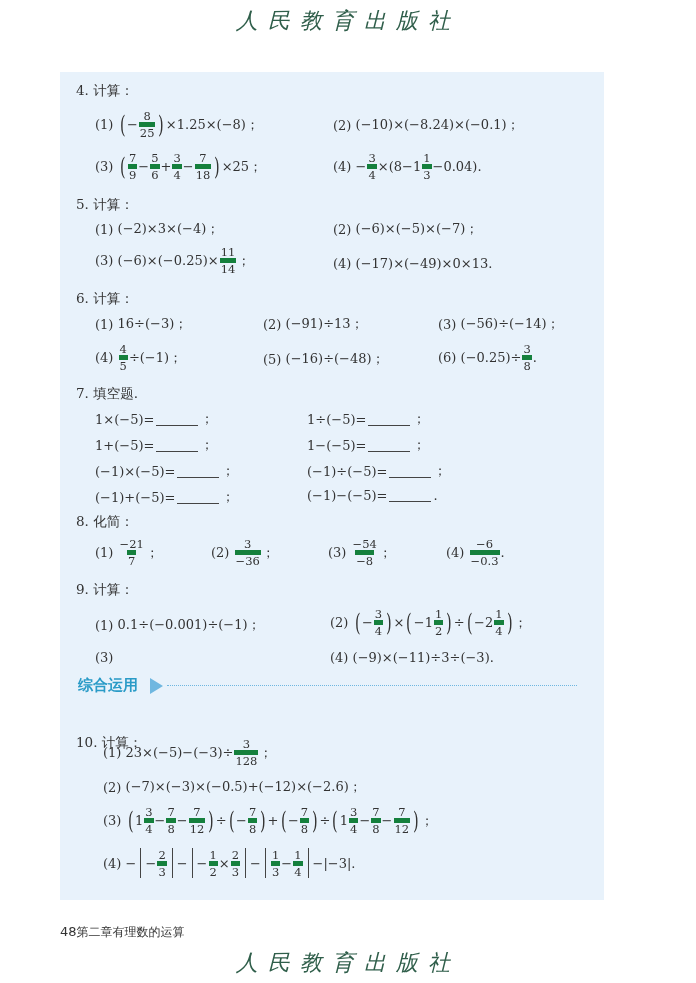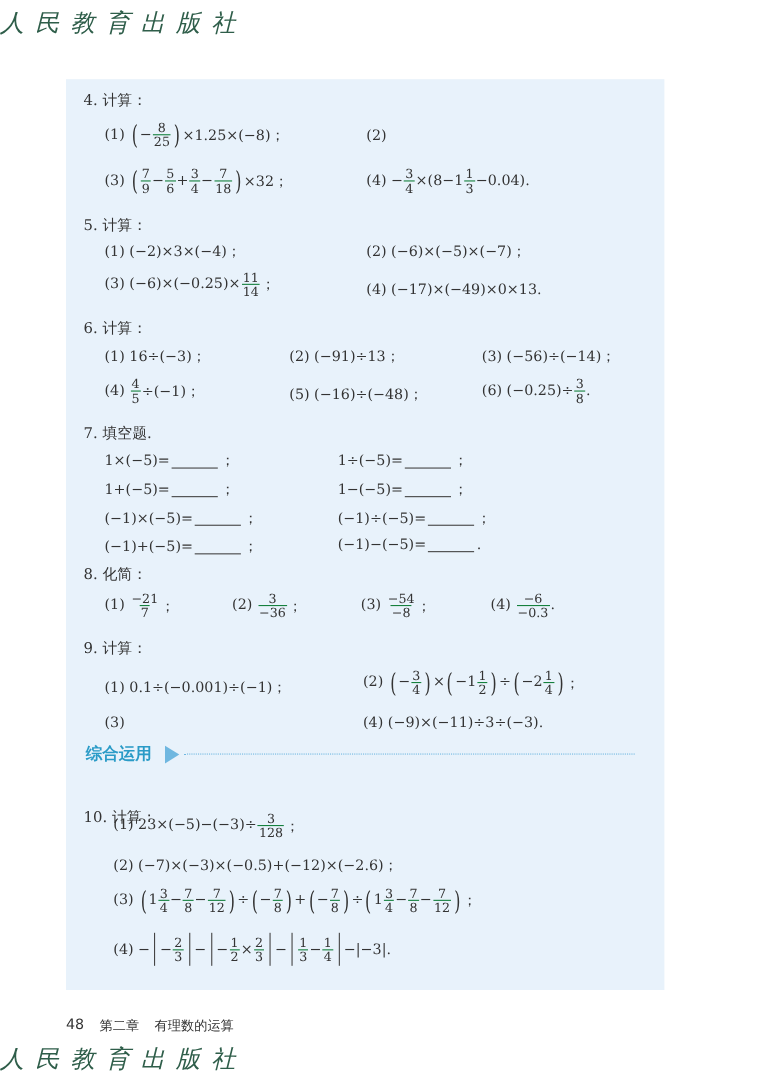--- a/index.html
+++ b/index.html
@@ -1,40 +1,40 @@
 <!DOCTYPE html>
 <html><head>
 <meta charset="utf-8">
 <style>
   html, body { margin:0; padding:0; background:#ffffff; }
   body { width:696px; height:983px; position:relative; overflow:hidden;
          font-family:"DejaVu Serif", "Liberation Serif", serif; color:#333; }
-  .brand { position:absolute; left:0; width:696px; text-align:left;
+  .brand { position:absolute; left:0; width:696px; text-align:center;
            font-family:"DejaVu Serif", serif; font-style:italic;
            color:#2f5e4a; font-size:22px; letter-spacing:10px; }
   .brand.top { top:6px; }
   .brand.bottom { top:948px; }
   .panel { position:absolute; left:60px; top:72px; width:544px; height:828px;
            background:#e8f2fb; }
   .q { position:absolute; left:76px; font-size:13.5px; color:#333; }
   .qtitle { font-size:13.5px; }
   .row { position:absolute; font-size:13px; white-space:nowrap; display:flex; align-items:center; }
   .frac { display:inline-flex; flex-direction:column; align-items:center; vertical-align:middle;
           font-size:11.5px; line-height:12px; margin:0 1px; }
   .frac .num { padding:0 1px; }
-  .frac .den { border-top:1px solid #15803d; padding:0 1px; }
+  .frac .den { border-top:5px solid #15803d; padding:0 1px; }
   .paren { font-size:24px; line-height:20px; font-weight:lighter; transform:scaleX(0.6); display:inline-block; }
   .abs { display:inline-block; width:0; height:30px; border-left:1px solid #444; margin:0 4px; }
   .blank { display:inline-block; width:42px; border-bottom:1px solid #444; height:12px; margin:0 2px; }
   .section { position:absolute; left:78px; top:676px; display:flex; align-items:center; }
   .section-label { font-family:"DejaVu Sans", sans-serif; color:#2a9bc7; font-size:15px; font-weight:bold; }
   .section-arrow { width:0; height:0; border-top:8px solid transparent; border-bottom:8px solid transparent;
                    border-left:13px solid #6fb7e0; margin-left:12px; }
   .section-line { width:410px; border-top:1px dotted #6fb7e0; margin-left:4px; }
-  .footer { position:absolute; left:60px; top:924px; font-size:12px; color:#333; display:flex; gap:14px; }
+  .footer { position:absolute; left:60px; top:924px; font-size:12px; color:#333; display:flex; }
   .footer .pg { font-family:"DejaVu Sans", sans-serif; font-size:13px; }
 </style>
 </head>
 <body>
 
 <div class="brand top">人民教育出版社</div>
 
 <div class="panel"></div>
 
 <div class="q" style="top:82px;">
@@ -47,20 +47,21 @@
   <span>−</span>
   <span class="frac">
       <span class="num">8</span>
       <span class="den">25</span>
     </span>
   <span class="paren">)</span>
   <span>×1.25×(−8)；</span>
 </div>
 <div class="row" style="left:333px;top:116px;">
   <span>(2)</span>&nbsp;
+  <span>(−10)×(−8.24)×(−0.1)；</span>
 </div>
 <div class="row" style="left:95px;top:152px;">
   <span>(3)</span>&nbsp;
   <span class="paren">(</span>
   <span class="frac">
       <span class="num">7</span>
       <span class="den">9</span>
     </span>
   <span>−</span>
   <span class="frac">
@@ -71,21 +72,21 @@
   <span class="frac">
       <span class="num">3</span>
       <span class="den">4</span>
     </span>
   <span>−</span>
   <span class="frac">
       <span class="num">7</span>
       <span class="den">18</span>
     </span>
   <span class="paren">)</span>
-  <span>×32；</span>
+  <span>×25；</span>
 </div>
 <div class="row" style="left:333px;top:152px;">
   <span>(4)</span>&nbsp;
   <span>−</span>
   <span class="frac">
       <span class="num">3</span>
       <span class="den">4</span>
     </span>
   <span>×(8−1</span>
   <span class="frac">

